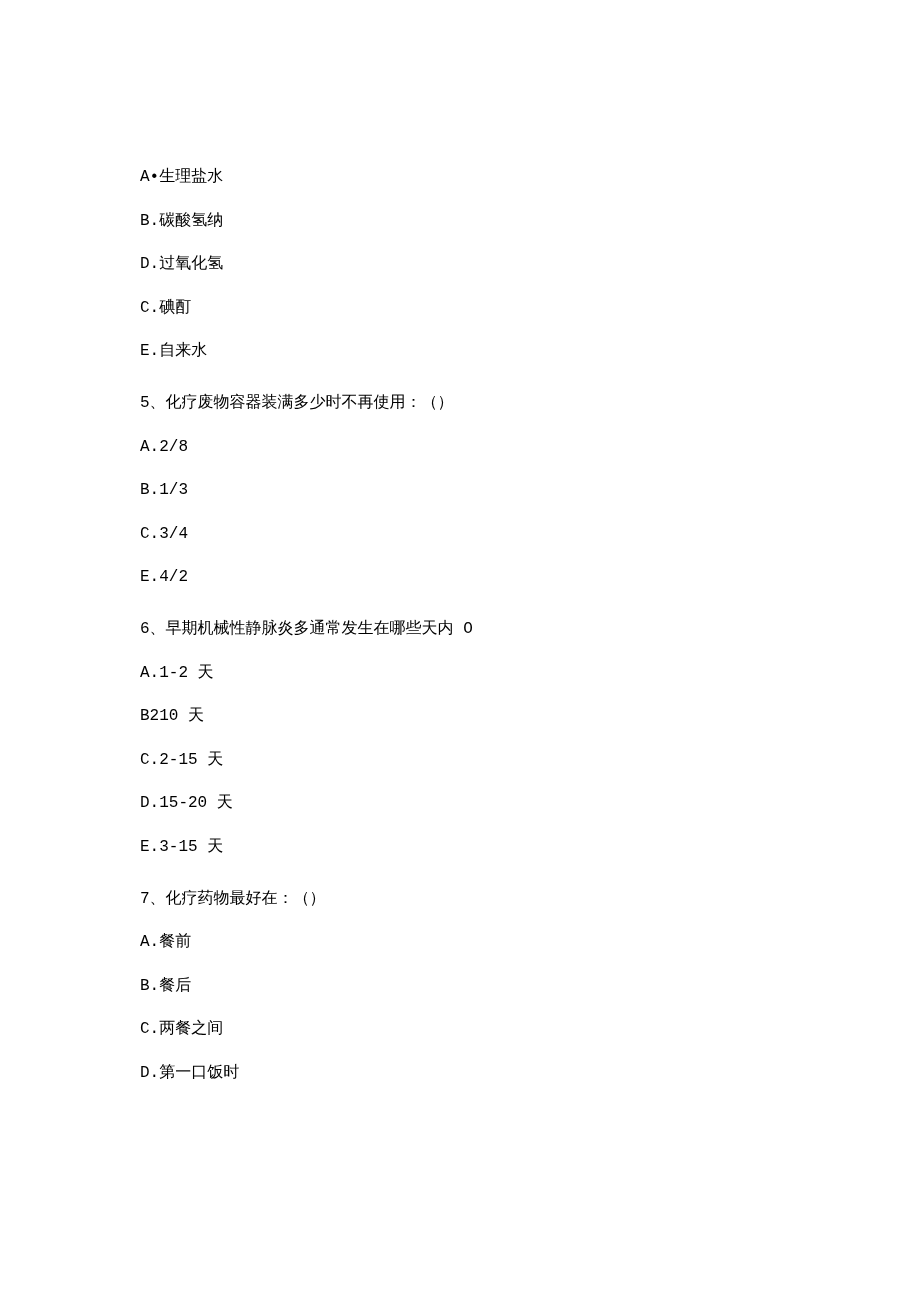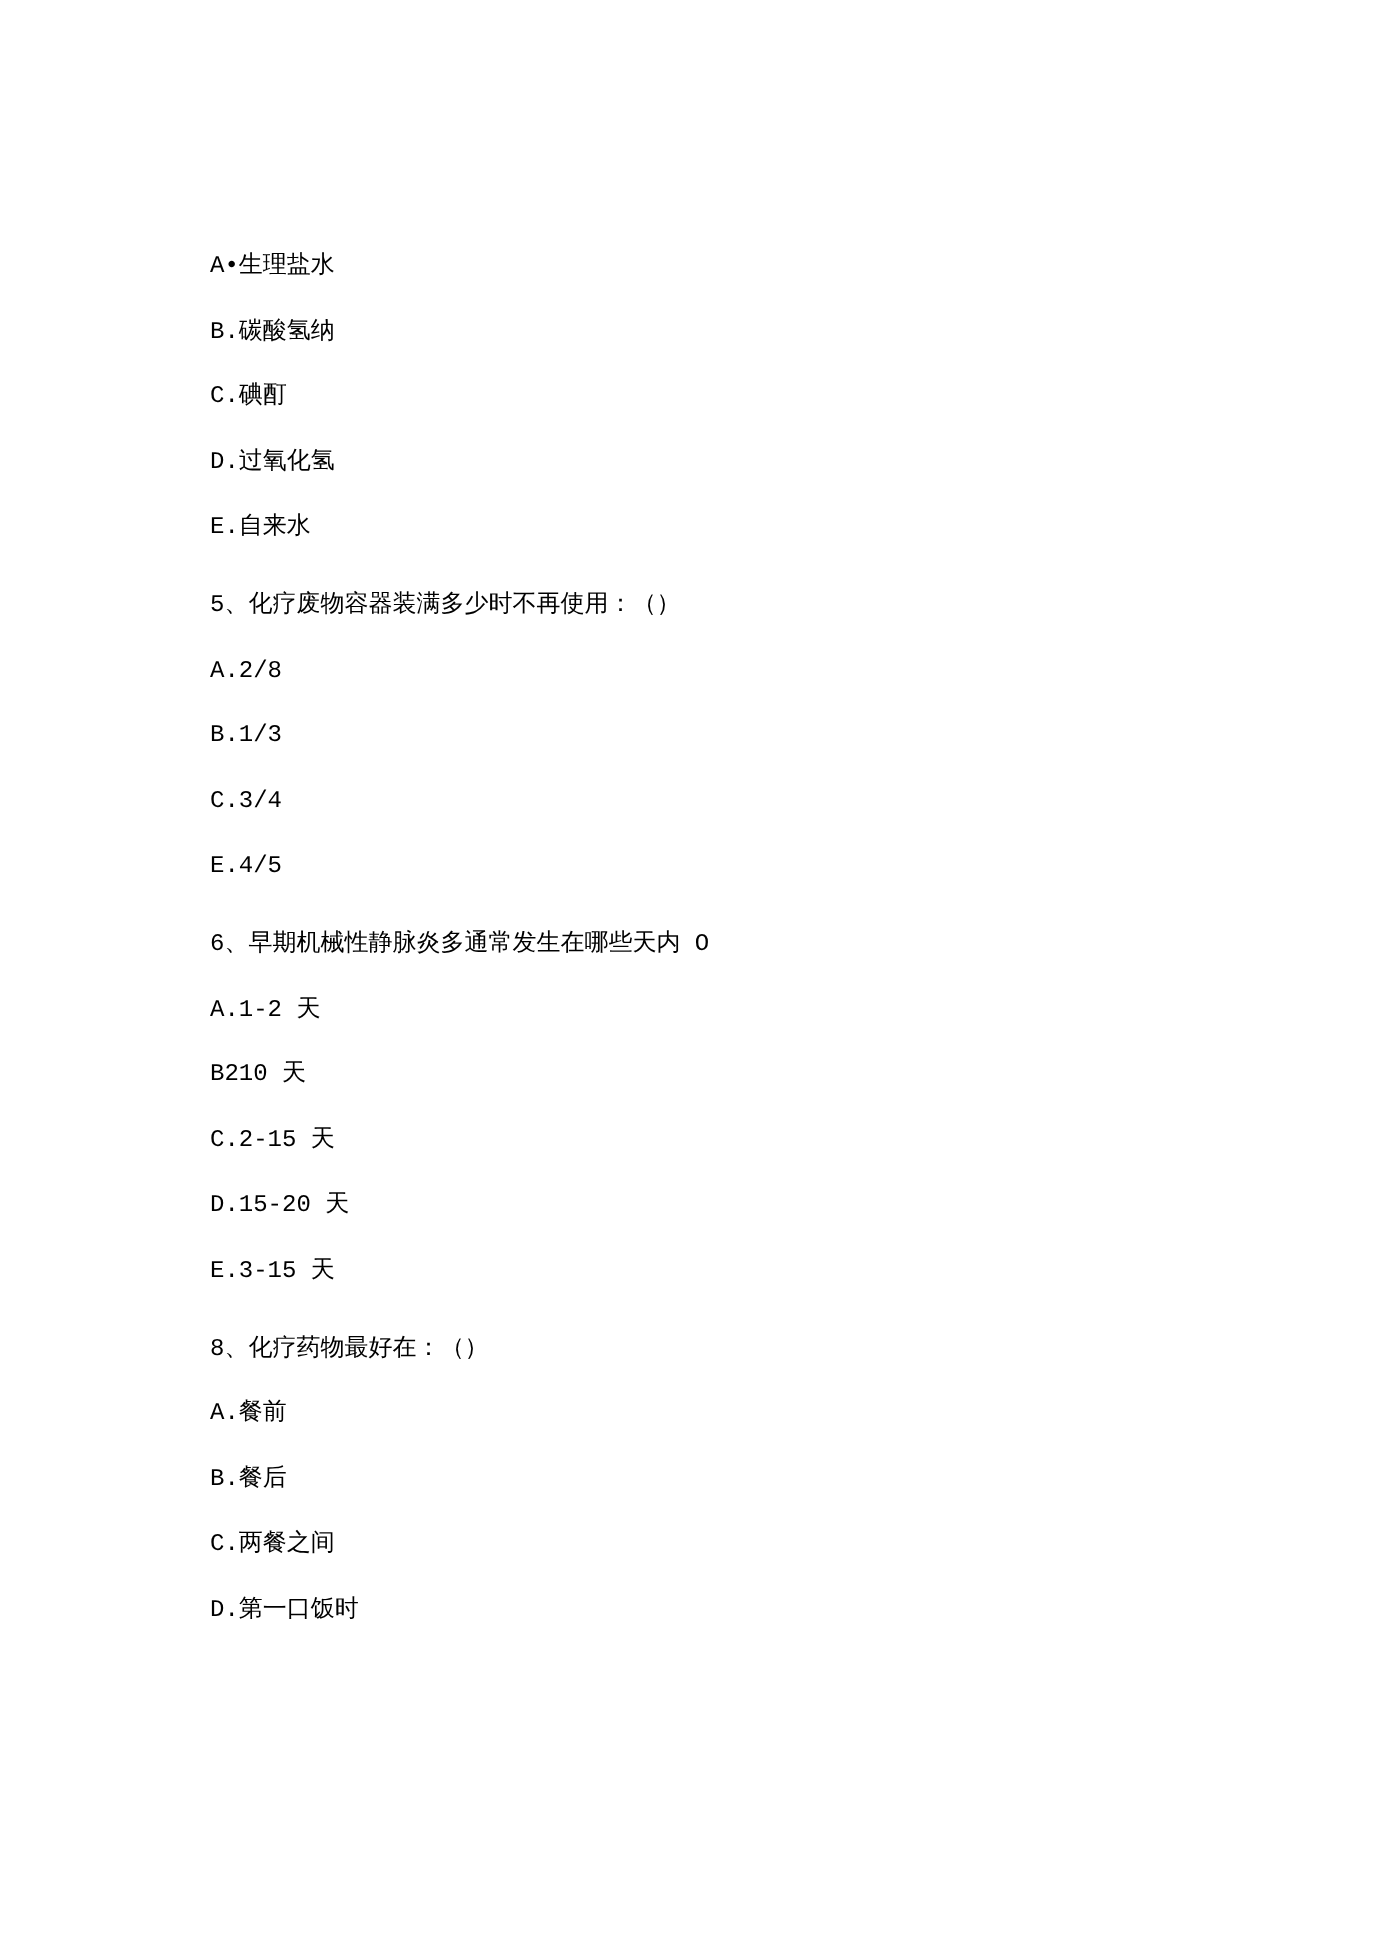--- a/index.html
+++ b/index.html
@@ -28,41 +28,41 @@
     .block {
       margin-bottom: 0;
     }
   </style>
 </head>
 <body>
 
 <div class="block">
   <div class="option">A•生理盐水</div>
   <div class="option">B.碳酸氢纳</div>
+  <div class="option">D.过氧化氢</div>
   <div class="option">C.碘酊</div>
-  <div class="option">D.过氧化氢</div>
   <div class="option">E.自来水</div>
 </div>
 
 <div class="block">
   <div class="question">5、化疗废物容器装满多少时不再使用：（）</div>
   <div class="option">A.2/8</div>
   <div class="option">B.1/3</div>
   <div class="option">C.3/4</div>
-  <div class="option">E.4/5</div>
+  <div class="option">E.4/2</div>
 </div>
 
 <div class="block">
   <div class="question">6、早期机械性静脉炎多通常发生在哪些天内 O</div>
   <div class="option">A.1-2 天</div>
   <div class="option">B210 天</div>
   <div class="option">C.2-15 天</div>
   <div class="option">D.15-20 天</div>
   <div class="option">E.3-15 天</div>
 </div>
 
 <div class="block">
-  <div class="question">8、化疗药物最好在：（）</div>
+  <div class="question">7、化疗药物最好在：（）</div>
   <div class="option">A.餐前</div>
   <div class="option">B.餐后</div>
   <div class="option">C.两餐之间</div>
   <div class="option">D.第一口饭时</div>
 </div>
 
 </body></html>

